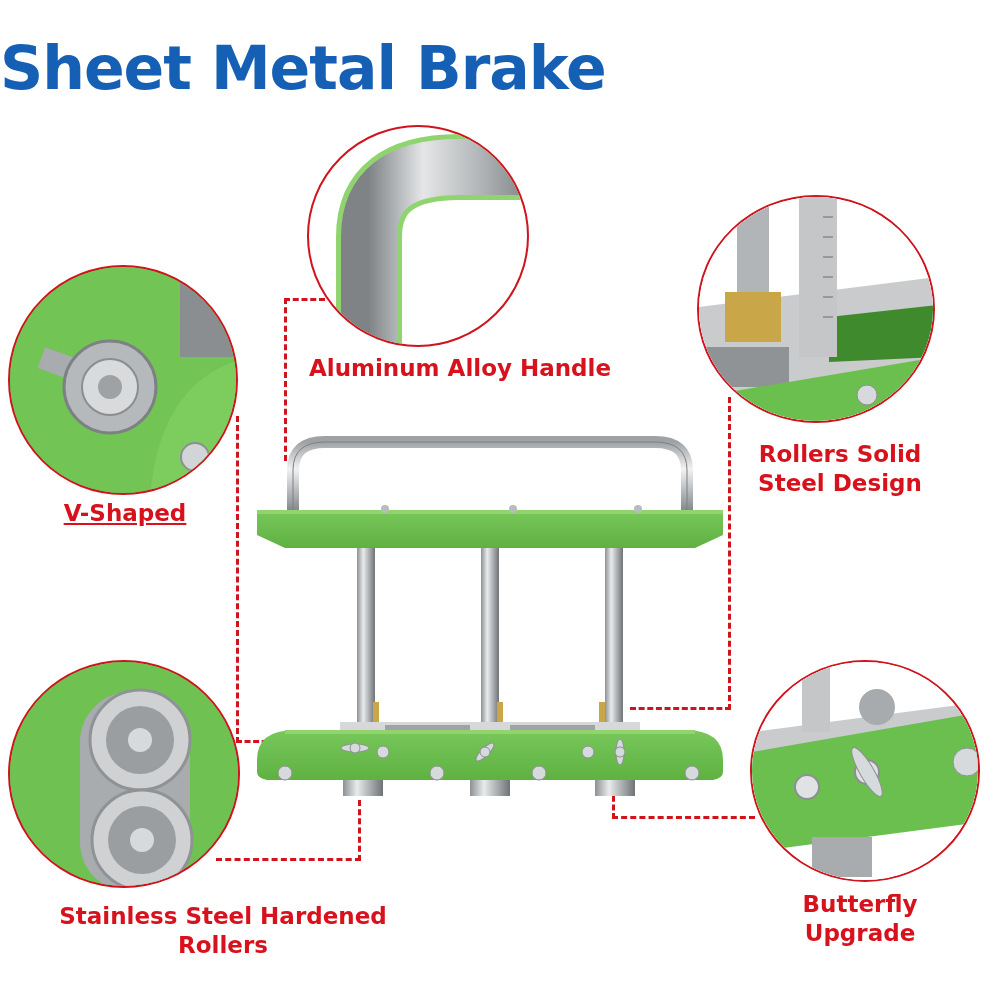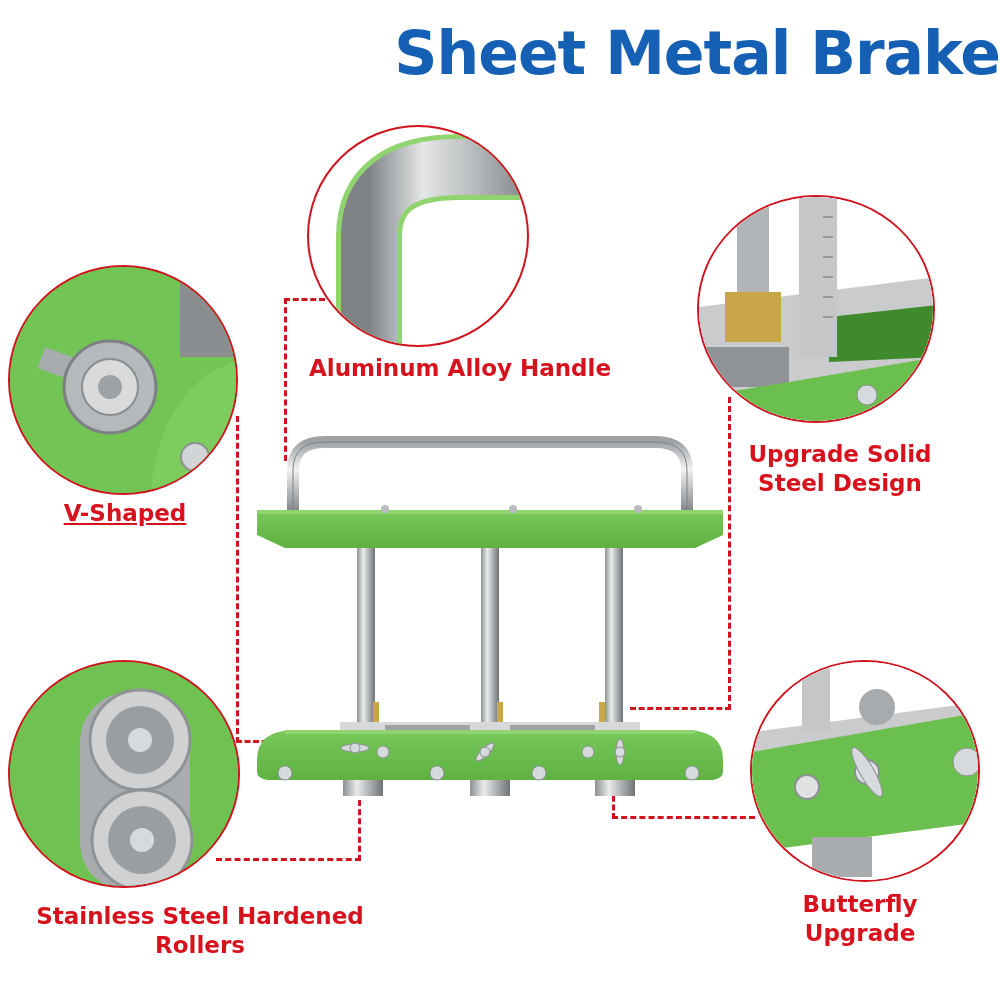--- a/index.html
+++ b/index.html
@@ -1,17 +1,17 @@
 <!DOCTYPE html>
 <html><head>
 <meta charset="utf-8">
 <style>
   html,body{margin:0;padding:0;background:#ffffff;}
   body{width:1000px;height:1000px;position:relative;overflow:hidden;font-family:"DejaVu Sans","Liberation Sans",sans-serif;}
-  .title{position:absolute;left:0;top:18px;width:1000px;text-align:right;color:#1560b4;font-size:60px;font-weight:bold;letter-spacing:-1px;}
+  .title{position:absolute;left:0;top:33px;width:1000px;text-align:left;color:#1560b4;font-size:60px;font-weight:bold;letter-spacing:-1px;}
   .label{position:absolute;color:#d8121c;font-weight:bold;font-size:23px;text-align:center;line-height:29px;}
   .circle{position:absolute;border-radius:50%;border:2.5px solid #d0141e;overflow:hidden;box-sizing:border-box;}
   .dash{position:absolute;border-color:#d0141e;border-style:dashed;border-width:0;}
   .abs{position:absolute;}
   svg{display:block;}
 </style>
 </head>
 <body>
 
 <div class="title">Sheet Metal Brake</div>
@@ -138,37 +138,37 @@
       <line x1="124" y1="40" x2="134" y2="40"></line>
       <line x1="124" y1="60" x2="134" y2="60"></line>
       <line x1="124" y1="80" x2="134" y2="80"></line>
       <line x1="124" y1="100" x2="134" y2="100"></line>
       <line x1="124" y1="120" x2="134" y2="120"></line>
     </g>
     <circle cx="168" cy="198" r="10" fill="#d7dadc" stroke="#8c9093"></circle>
   </svg>
 </div>
 <div class="label" style="left:740px;top:440px;width:200px;">
-  <div>Upgrade Solid</div>
+  <div>Rollers Solid</div>
   <div>Steel Design</div>
 </div>
 
 <div class="circle" style="left:8px;top:660px;width:232px;height:228px;background:#6bbf4e;">
   <svg width="232" height="228" viewBox="0 0 232 228">
     <rect x="0" y="0" width="232" height="228" fill="#6fc252"></rect>
     <rect x="70" y="30" width="110" height="200" rx="50" fill="#a8acaf"></rect>
     <circle cx="130" cy="78" r="50" fill="#cfd1d3" stroke="#8f9396" stroke-width="3"></circle>
     <circle cx="130" cy="78" r="34" fill="#9a9ea1"></circle>
     <circle cx="130" cy="78" r="12" fill="#d7dadc"></circle>
     <circle cx="132" cy="178" r="50" fill="#cfd1d3" stroke="#8f9396" stroke-width="3"></circle>
     <circle cx="132" cy="178" r="34" fill="#9a9ea1"></circle>
     <circle cx="132" cy="178" r="12" fill="#d7dadc"></circle>
   </svg>
 </div>
-<div class="label" style="left:0px;top:902px;width:400px;">Stainless Steel Hardened Rollers</div>
+<div class="label" style="left:0px;top:902px;width:400px;padding-left:23px;">Stainless Steel Hardened Rollers</div>
 
 <div class="circle" style="left:750px;top:660px;width:230px;height:222px;background:#ffffff;">
   <svg width="230" height="222" viewBox="0 0 230 222">
     <rect x="0" y="0" width="230" height="222" fill="#ffffff"></rect>
     <polygon points="0,70 230,40 230,70 0,100" fill="#c9cbcd"></polygon>
     <rect x="50" y="0" width="28" height="70" fill="#c4c6c8"></rect>
     <circle cx="125" cy="45" r="18" fill="#a7abae"></circle>
     <polygon points="0,90 230,50 230,160 0,190" fill="#6bbf4e"></polygon>
     <rect x="60" y="175" width="60" height="40" fill="#a8acaf"></rect>
     <circle cx="55" cy="125" r="12" fill="#e0e2e3" stroke="#8c9093" stroke-width="2"></circle>

